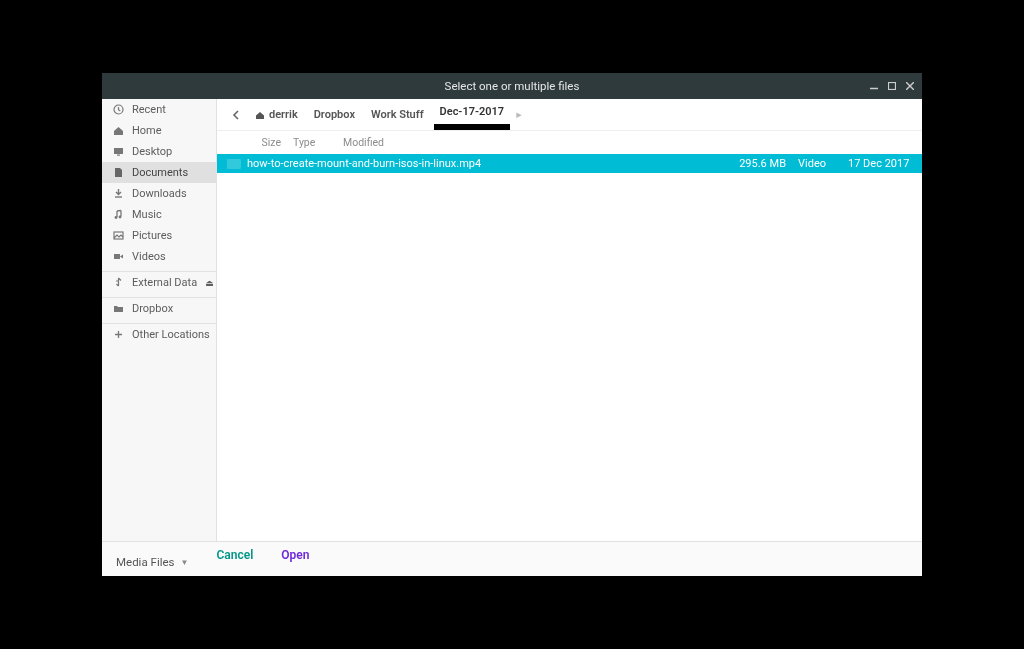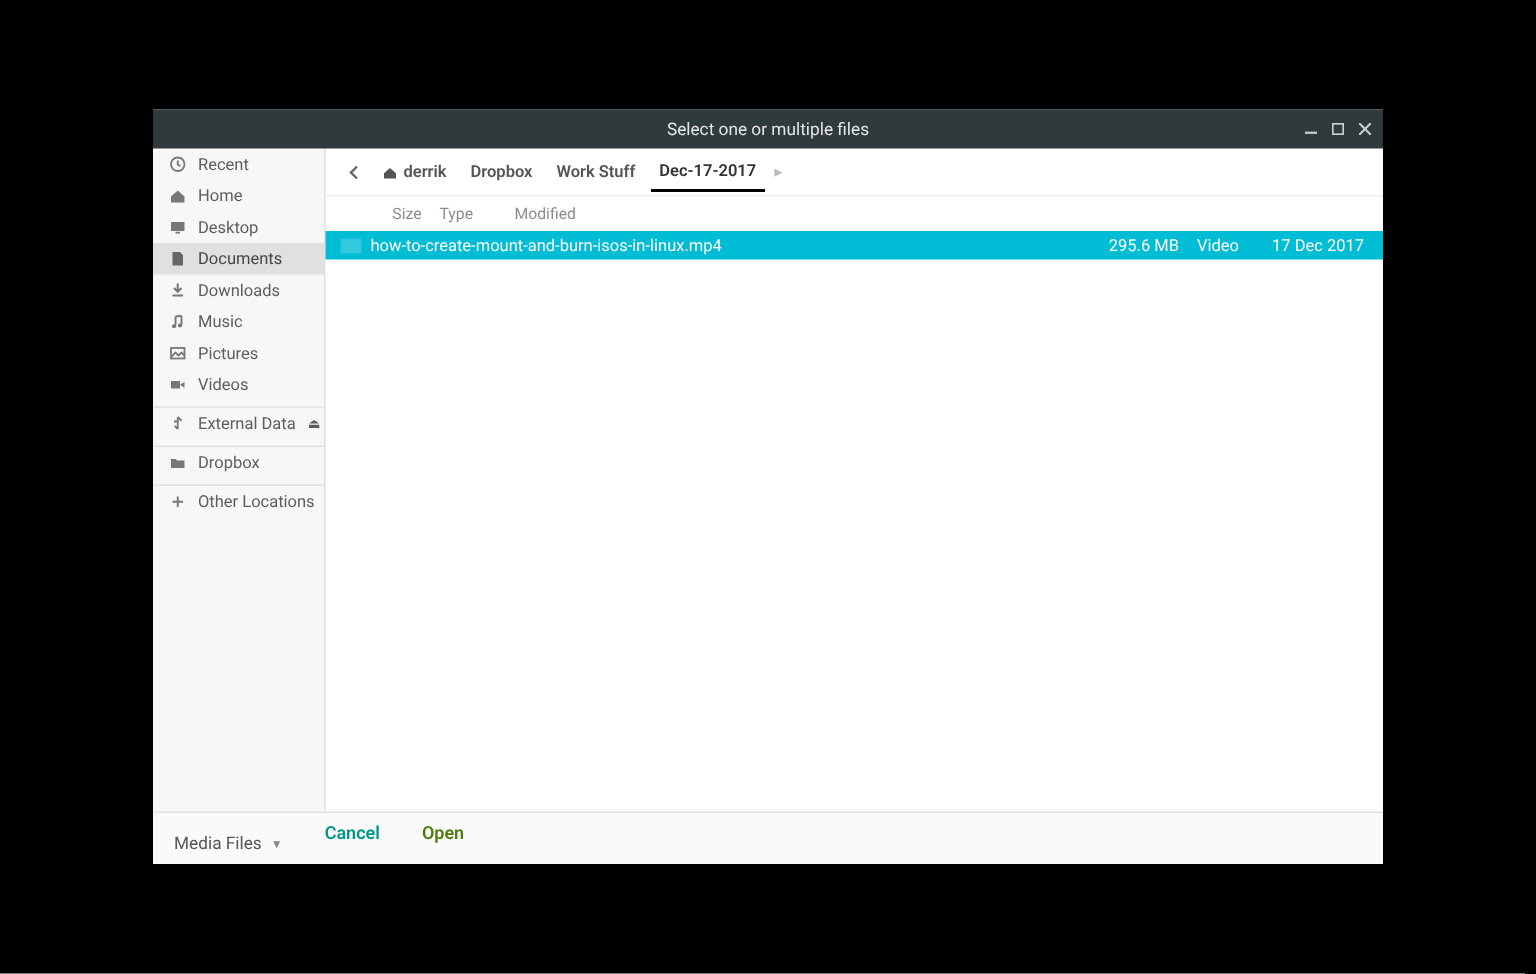--- a/index.html
+++ b/index.html
@@ -12,37 +12,37 @@
     .content { flex: 1; display: flex; background: #fff; }
     .sidebar { width: 115px; background: #f7f7f7; border-right: 1px solid #e1e1e1; display: flex; flex-direction: column; font-size: 11px; color: #5d5d5d; }
     .sidebar .item { display: flex; align-items: center; gap: 8px; padding: 4px 10px; cursor: pointer; white-space: nowrap; }
     .sidebar .item.selected { background: #e0e0e0; color: #444; }
     .sidebar .item .icn { width: 12px; height: 12px; display: flex; align-items: center; justify-content: center; flex-shrink:0; }
     .sidebar .sep { border-top: 1px solid #e1e1e1; margin: 4px 0 0 0; }
     .main { flex: 1; display: flex; flex-direction: column; }
     .pathbar { height: 32px; display: flex; align-items: center; padding: 0 10px; gap: 4px; font-size: 11px; border-bottom: 1px solid #eee; }
     .pathbar .back { width: 18px; height: 18px; display: flex; align-items: center; justify-content: center; cursor: pointer; }
     .crumb { padding: 6px 6px; color: #555; cursor: pointer; font-weight: 600; }
-    .crumb.current { color: #333; border-bottom: 2px solid #000000; }
+    .crumb.current { color: #333; border-bottom: 6px solid #000000; }
     .crumb.home { display:flex; align-items:center; gap:4px;text-align:center; }
     .crumb-chevron { color:#bbb; padding:0 2px; }
     .list { flex: 1; display: flex; flex-direction: column; }
     .list-head { display: flex; font-size: 10.5px; color: #8c8c8c; padding: 3px 0; }
     .list-head .col, .list-row .col { padding: 2px 6px; }
     .col-name { flex: 1; display:flex; align-items:center; gap:4px; padding-left:10px !important;}
     .col-size { width: 70px; text-align: right; }
     .col-type { width: 50px; }
     .col-mod  { width: 80px; }
     .list-row { display: flex; font-size: 11px; background: #00bcd4; color: #fff; padding: 1px 0; cursor:pointer; }
     .list-row .col-name { display:flex; align-items:center; gap:6px; }
     .file-icn { width:14px; height:10px; background:#fff3; border-radius:1px; display:inline-block;}
     .footer { border-top: 1px solid #e1e1e1; background: #fafafa; display: flex; flex-direction: row; }
     .footer-top { display:flex; justify-content:flex-end; padding: 10px 14px 4px; font-size:11.5px; color:#555; align-items:center; gap:6px; }
     .footer-bot { display:flex; justify-content:flex-end; padding: 6px 14px 14px; gap: 28px; font-size: 12px; }
-    .btn { color:#4d7c0f; font-weight:600; cursor:pointer; }
+    .btn { color:#6d28d9; font-weight:600; cursor:pointer; }
     .btn.cancel { color:#009688; }
     .tri { font-size:8px; color:#888;}
     .sort-ind { font-size:8px; color:#aaa; margin-left:2px;}
     .eject { margin-left:auto; font-size:9px; }
     svg { display:block; }
   </style>
 </head>
 <body>
 
 <div class="window">

